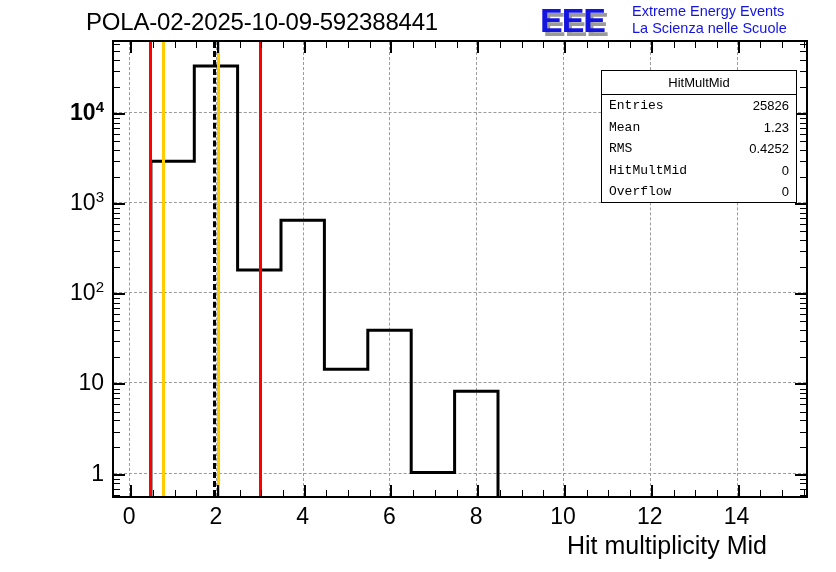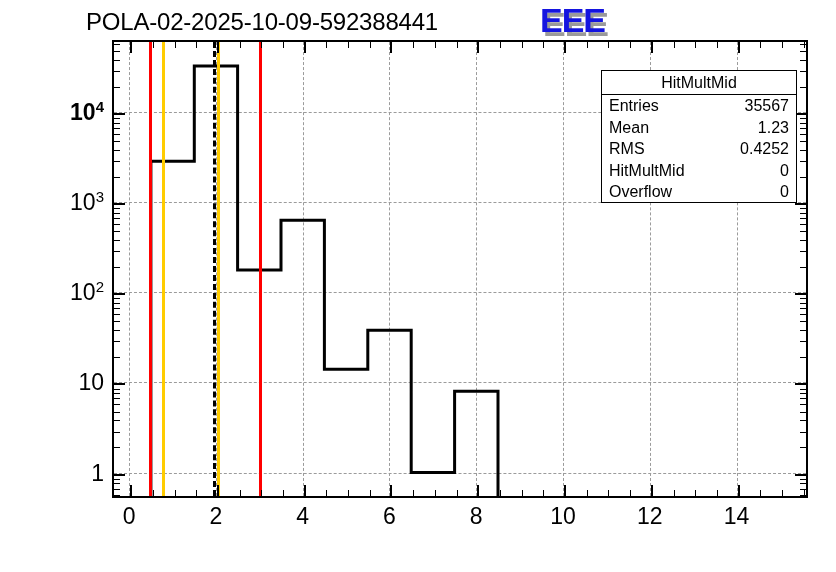--- a/index.html
+++ b/index.html
@@ -55,36 +55,40 @@
   
   .vline{position:absolute;top:0;width:0;height:454px;}
   .vline.red{border-left:3px solid #ff0000;}
   .vline.orange{border-left:3px solid #ffcc00;}
   .vline.dashed{border-left:3px dashed #000000;}
 
   
   .statsbox{
     position:absolute;left:601px;top:70px;width:196px;height:133px;
     background:#ffffff;border:1px solid #000;box-sizing:border-box;
-    font-size:16px;color:#000;z-index:6;
+    font-size:13px;color:#000;z-index:6;
   }
   .stats-title{text-align:center;padding-top:1px;border-bottom:1px solid #000;height:22px;line-height:21px;}
   .stats-row{display:flex;justify-content:space-between;padding:0 7px;height:21.5px;line-height:21.5px;}
-  .stats-row .k{text-align:left;}
+  .stats-row .k{text-align:left;font-family:Liberation Mono, monospace;}
   .stats-row .v{text-align:right;}
 </style>
 </head>
 <body>
 
 <div id="root-canvas">
 
   <div class="hist-title">POLA-02-2025-10-09-592388441</div>
 
   <div class="eee-logo">
     <div class="eee-letters">EEE</div>
+    <div class="eee-tagline">
+      <div>Extreme Energy Events</div>
+      <div>La Scienza nelle Scuole</div>
+    </div>
   </div>
 
   <div class="plotarea">
     <div id="gridlayer">
         <div class="gl gl-h" style="top: 430.602px;"></div>
         <div class="gl gl-h" style="top: 340.483px;"></div>
         <div class="gl gl-h" style="top: 250.364px;"></div>
         <div class="gl gl-h" style="top: 160.245px;"></div>
         <div class="gl gl-h" style="top: 70.1261px;"></div>
         <div class="gl gl-v" style="left: 15.185px;"></div>
@@ -280,27 +284,28 @@
       <div class="xlab" style="left: 736.583px; top: 503px;">14</div>
     </div>
   <div id="ylabels">
       <div class="ylab" style="left: 42px; width: 62px; top: 472.602px;">1</div>
       <div class="ylab" style="left: 42px; width: 62px; top: 382.483px;">10</div>
       <div class="ylab" style="left: 42px; width: 62px; top: 292.364px;">10<sup>2</sup></div>
       <div class="ylab" style="left: 42px; width: 62px; top: 202.245px;">10<sup>3</sup></div>
       <div class="ylab" style="left: 42px; width: 62px; top: 112px; font-weight: bold;">10<sup>4</sup></div>
     </div>
 
+  <div class="axis-title" style="left:567px;top:531px;">Hit multiplicity Mid</div>
 
   <div class="statsbox">
     <div class="stats-title">HitMultMid</div>
     <div id="statsrows">
         <div class="stats-row">
           <span class="k">Entries</span>
-          <span class="v">35567</span>
+          <span class="v">25826</span>
         </div>
         <div class="stats-row">
           <span class="k">Mean</span>
           <span class="v">1.23</span>
         </div>
         <div class="stats-row">
           <span class="k">RMS</span>
           <span class="v">0.4252</span>
         </div>
         <div class="stats-row">

